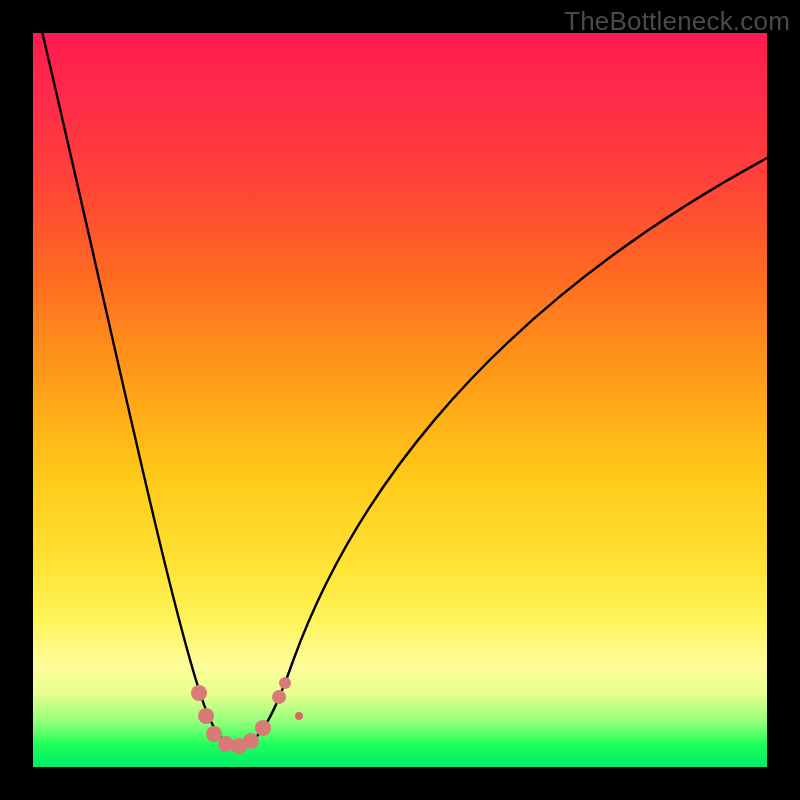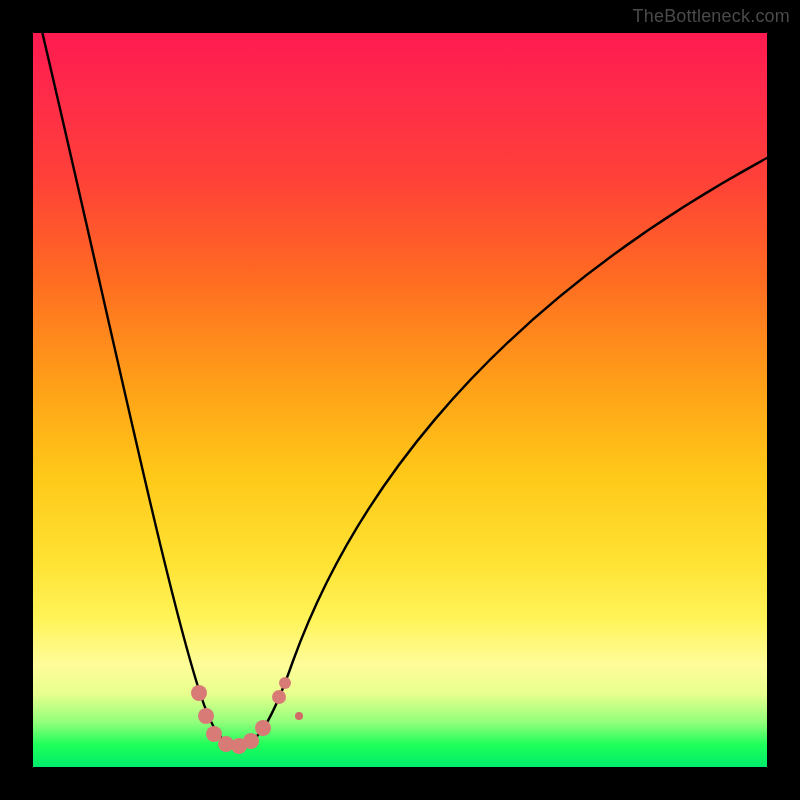--- a/index.html
+++ b/index.html
@@ -37,21 +37,21 @@
       #8fff7a 94%,
       #1dff5a 97%,
       #00eb6a 100%
     );
   }
   .watermark {
     position: absolute;
     top: 6px;
     right: 10px;
     color: #4a4a4a;
-    font-size: 18px;
+    font-size: 26px;
     letter-spacing: 0.2px;
     font-weight: 500;
     user-select: none;
   }
   svg.curves {
     position: absolute;
     inset: 0;
   }
 </style>
 </head>

